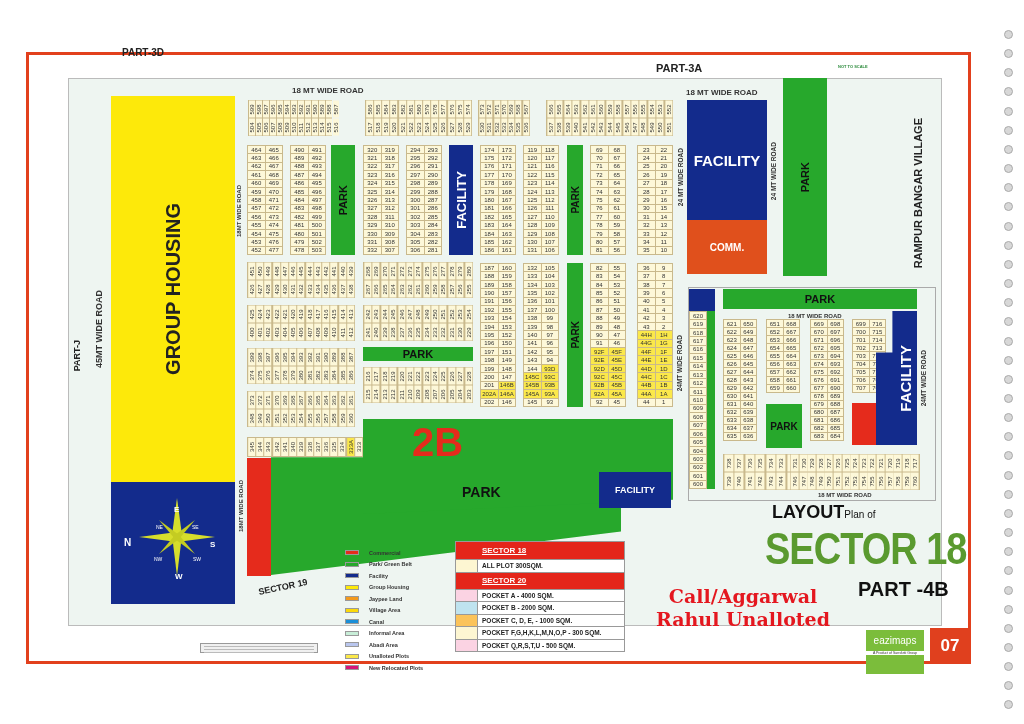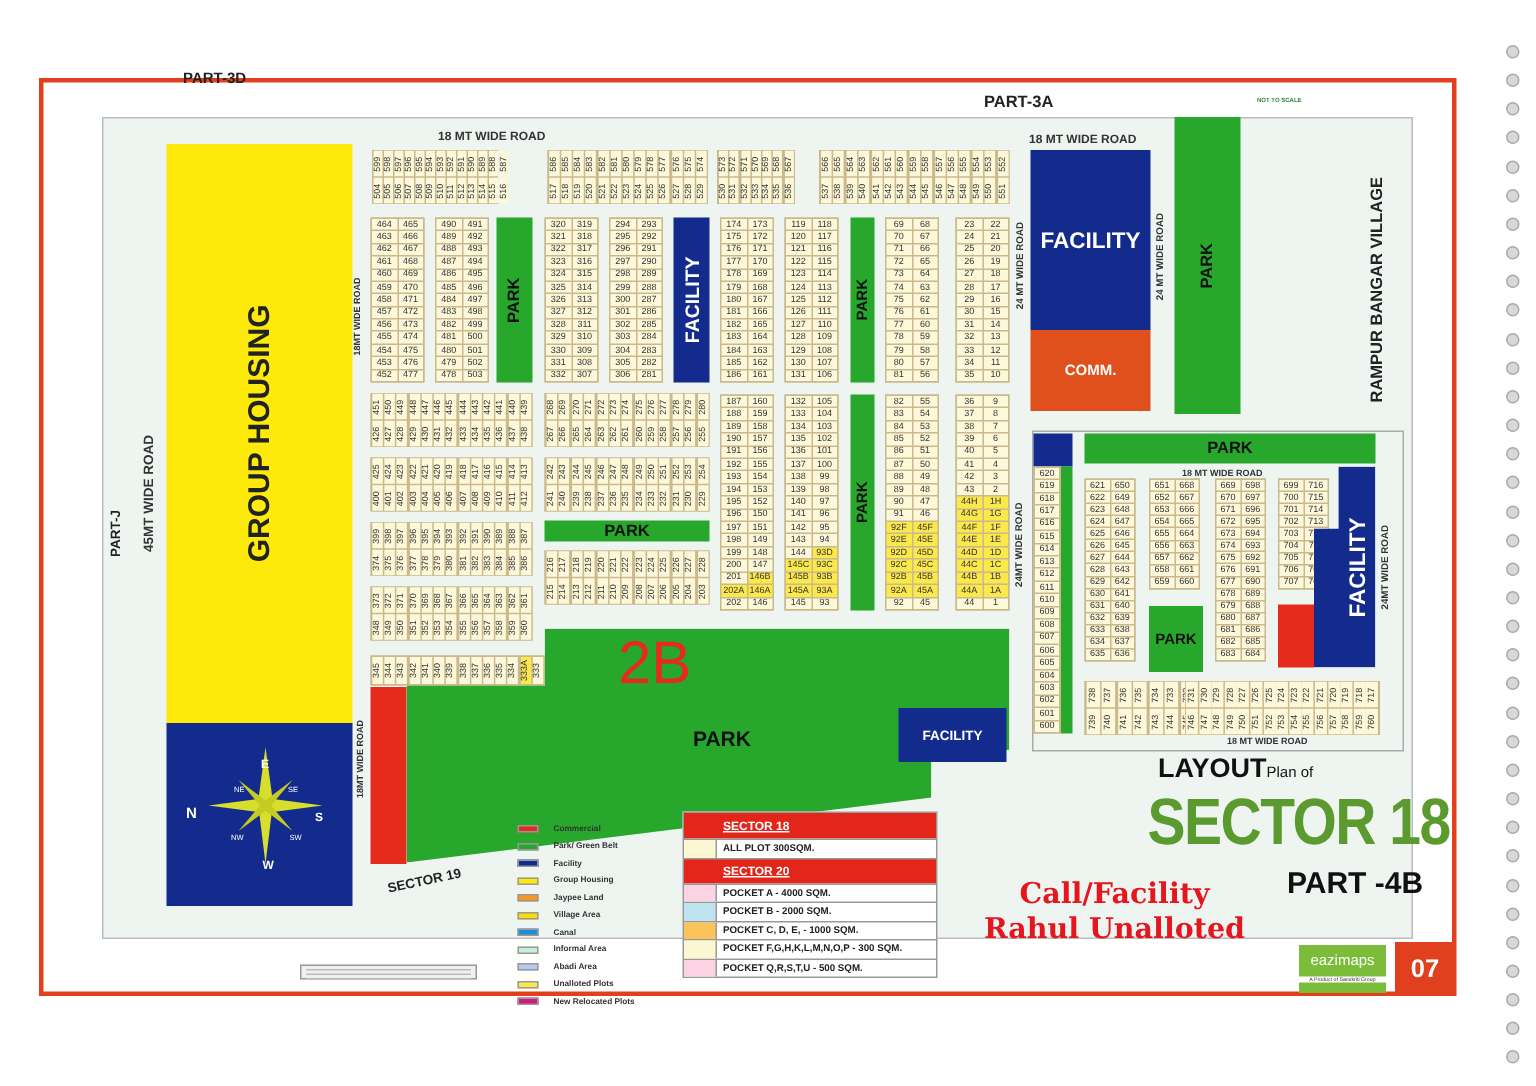--- a/index.html
+++ b/index.html
@@ -28,21 +28,21 @@
 .ptable{position:absolute;left:455px;top:541px;width:170px;border:1px solid #999;background:#fff}
 .ptable .hdr{background:#e4251a;color:#fff;font-size:8px;font-weight:bold;height:17px;display:flex;align-items:center;padding-left:26px;text-decoration:underline}
 .ptable .r{display:flex;height:12.5px;border-top:1px solid #999;font-size:6.5px;font-weight:bold;color:#222;align-items:center}
 .ptable .r .c{width:22px;height:100%;border-right:1px solid #999;margin-right:4px}
 .title1{position:absolute;left:772px;top:502px;font-size:18px;font-weight:bold;color:#111}
 .title1 small{font-size:10px;font-weight:normal}
 .title2{position:absolute;left:765px;top:528px;font-size:38px;font-weight:bold;color:#5a9a2f;letter-spacing:-1px;transform:scaleY(1.15)}
 .title3{position:absolute;left:858px;top:578px;font-size:20px;font-weight:bold;color:#111}
 .contact{position:absolute;left:640px;top:585px;width:206px;text-align:center;color:#e4171f;font-family:"DejaVu Serif",serif;font-weight:bold;line-height:23px}
 .contact div{font-size:19px}
-.eazi{position:absolute;left:866px;top:630px;width:58px;height:32px;background:#7bbd3b;color:#fff;font-size:10px;text-align:center;padding-top:5px}
+.eazi{position:absolute;left:866px;top:630px;width:58px;height:44px;background:#7bbd3b;color:#fff;font-size:10px;text-align:center;padding-top:5px}
 .eazi small{display:block;font-size:3.5px;color:#333;background:#fff;margin-top:5px}
 .pagenum{position:absolute;left:930px;top:628px;width:40px;height:36px;background:#e0401e;color:#fff;font-size:17px;font-weight:bold;display:flex;align-items:center;justify-content:center}
 .disc{position:absolute;left:200px;top:643px;width:118px;height:10px;border:1px solid #999;background:#f0f0f0}
 .disc div{height:1px;background:#bbb;margin:2px 3px}
 </style>
 </head>
 <body>
 
 <div class="spiral">
   <span></span>
@@ -836,21 +836,21 @@
     <div class="y">1B</div>
     <div class="y">44A</div>
     <div class="y">1A</div>
     <div>44</div>
     <div>1</div>
   </div>
 
 <div class="block red" style="left:247px;top:458px;width:24px;height:118px"></div>
 <div class="abs green" style="left:271px;top:420px;width:350px;height:155px;clip-path:polygon(33% 0,100% 0,100% 72%,0 100%,0 24%,33% 24%)"></div>
 <div class="abs green" style="left:363px;top:419px;width:310px;height:95px;clip-path:polygon(0 0,100% 0,100% 85%,0 100%)"></div>
-<div class="abs" style="left:412px;top:420px;font-size:40px;font-weight:normal;color:#e52b1c">2B</div>
+<div class="abs" style="left:412px;top:420px;font-size:40px;font-weight:bold;color:#e52b1c">2B</div>
 <div class="abs lbl" style="left:462px;top:484px;font-size:14px;color:#111">PARK</div>
 <div class="block blue" style="left:599px;top:472px;width:72px;height:36px">
     <span style="font-size:9px">FACILITY</span>
   </div>
 
 <div class="abs" style="left:688px;top:287px;width:248px;height:214px;border:1px solid #aaa"></div>
 <div class="block blue" style="left:689px;top:289px;width:26px;height:22px"></div>
 <div class="block green" style="left:723px;top:289px;width:194px;height:20px">
     <span style="font-size:11px;color:#111">PARK</span>
   </div>
@@ -1120,18 +1120,18 @@
         <span>POCKET Q,R,S,T,U   - 500 SQM.</span>
       </div>
     </div>
 </div>
 
 <div class="title1"><span>LAYOUT</span><small>Plan of</small></div>
 <div class="title2">SECTOR 18</div>
 <div class="title3">PART -4B</div>
 
 <div class="contact">
-  <div>Call/Facility</div>
+  <div>Call/Aggarwal</div>
   <div>Rahul Unalloted</div>
 </div>
 
 <div class="eazi"><span>eazimaps</span><small>A Product of Sanskriti Group</small></div>
 <div class="pagenum">07</div>
 
 </body></html>

